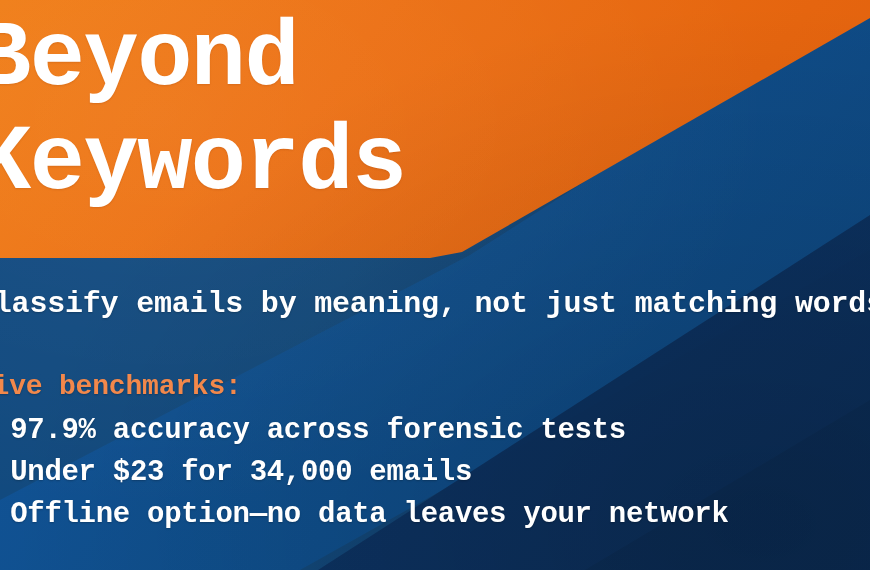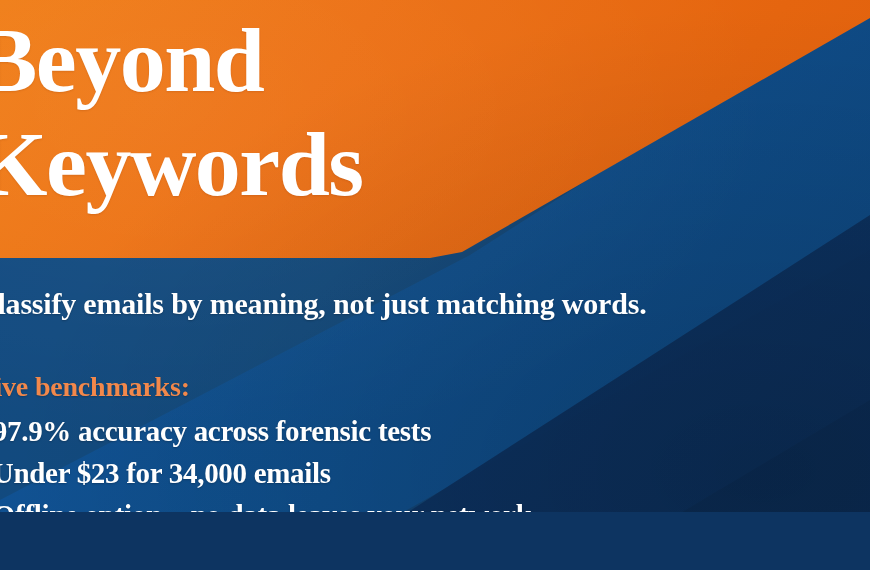--- a/index.html
+++ b/index.html
@@ -4,23 +4,23 @@
 <title>Beyond Keywords — Promo Card</title>
 <style>
   html, body {
     margin: 0;
     padding: 0;
     background: #0d3461;
   }
   #card {
     position: relative;
     width: 870px;
-    height: 512px;
+    height: 570px;
     overflow: hidden;
-    font-family: Liberation Serif, serif;
+    font-family: Liberation Mono, monospace;
     background: #7f1d1d;
     -webkit-font-smoothing: antialiased;
   }
 
   
   .bg-layer {
     position: absolute;
     inset: 0;
     pointer-events: none;
   }

